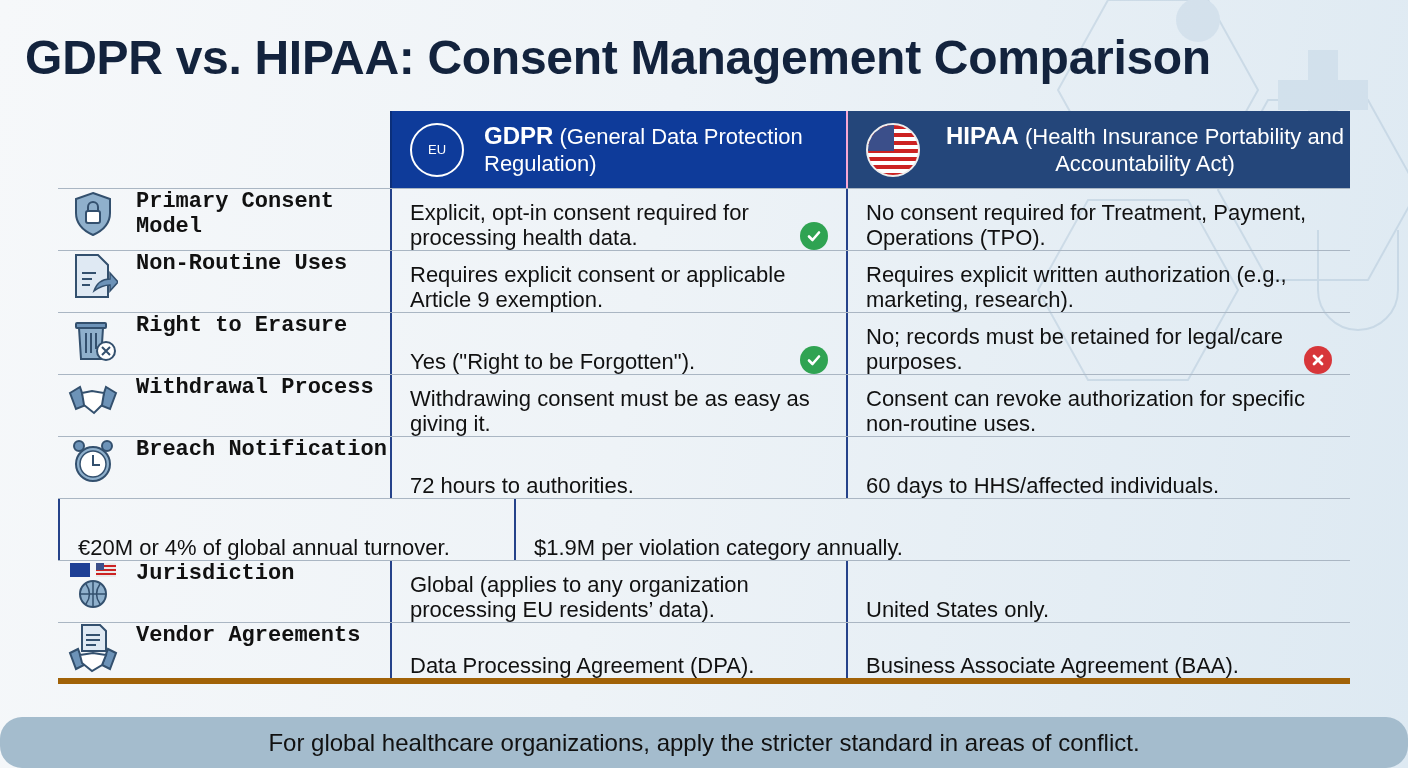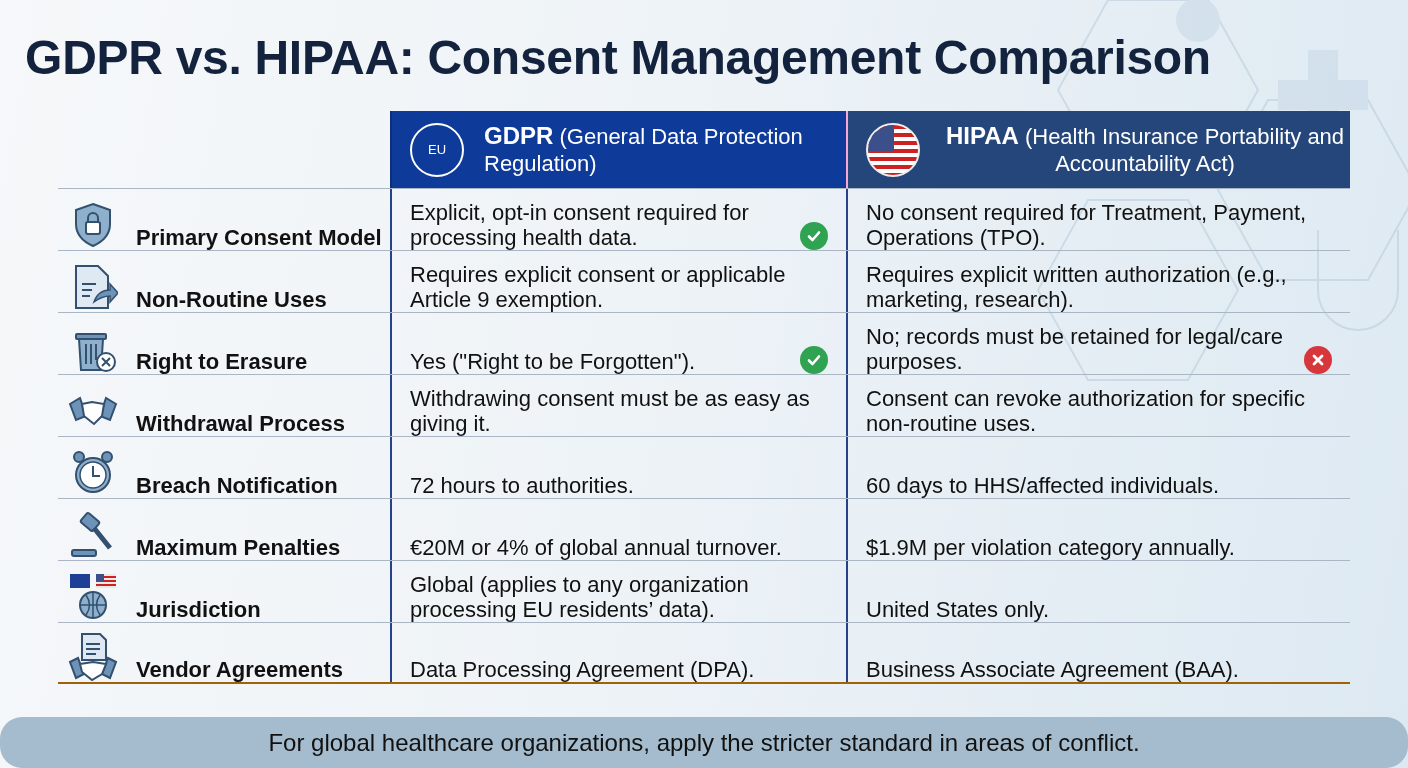--- a/index.html
+++ b/index.html
@@ -30,22 +30,22 @@
     display: flex; align-items: center; justify-content: center; position: relative;
   }
   .eu-badge { border: 2px solid #fff; background: #0e3b9a; }
   .eu-badge span { font-size: 13px; font-weight: 400; color: #fff; }
   .us-badge { overflow: hidden; border: 2px solid #eee;
     background: repeating-linear-gradient(180deg, #c22 0 4px, #fff 4px 8px); }
   .us-badge .canton { position: absolute; left: 0; top: 0; width: 26px; height: 26px; background: #3b4f8a; }
   .hdr-text { font-size: 22px; line-height: 27px; }
   .hdr-text b { font-weight: 700; font-size: 24px; }
   .row { display: flex; height: 62px; border-top: 1px solid #aab6c3; }
-  .row:last-child { border-bottom: 2px solid #a16207; }
-  .cat { width: 332px; display: flex; align-items: flex-end; padding-left: 10px; }
+  .row:last-child { border-bottom: 6px solid #a16207; }
+  .cat { width: 332px; display: flex; align-items: flex-start; padding-left: 10px; font-family: Liberation Mono, monospace; }
   .cat-icon { width: 50px; height: 50px; margin-right: 18px; flex: none; }
   .cat-label { font-size: 22px; font-weight: 700; color: #111; line-height: 25px; }
   .cell {
     display: flex; align-items: flex-end; justify-content: space-between;
     font-size: 22px; line-height: 25px; color: #111; padding-left: 18px;
   }
   .cell.gdpr { width: 456px; border-left: 2px solid #25428a; padding-right: 18px; }
   .cell.hipaa { width: 504px; border-left: 2px solid #25428a; padding-right: 18px; }
   .status { width: 28px; height: 28px; border-radius: 50%; flex: none; display: flex; align-items: center; justify-content: center; }
   .status.check { background: #2fa352; }
@@ -189,28 +189,20 @@
     </div>
     <div class="cell gdpr">
       <span class="txt">72 hours to authorities.</span>
     </div>
     <div class="cell hipaa">
       <span class="txt">60 days to HHS/affected individuals.</span>
     </div>
   </div>
 
   <div class="row">
-    <div class="cat">
-      <svg class="cat-icon" viewBox="0 0 50 50">
-            <rect x="14" y="6" width="16" height="12" rx="2" transform="rotate(40 22 12)" fill="#6d93b8" stroke="#33506e" stroke-width="2"></rect>
-            <path d="M26 18 L42 38" stroke="#33506e" stroke-width="5"></path>
-            <rect x="4" y="40" width="24" height="6" rx="2" fill="#6d93b8" stroke="#33506e" stroke-width="2"></rect>
-          </svg>
-      <span class="cat-label">Maximum Penalties</span>
-    </div>
     <div class="cell gdpr">
       <span class="txt">€20M or 4% of global annual turnover.</span>
     </div>
     <div class="cell hipaa">
       <span class="txt">$1.9M per violation category annually.</span>
     </div>
   </div>
 
   <div class="row">
     <div class="cat">

